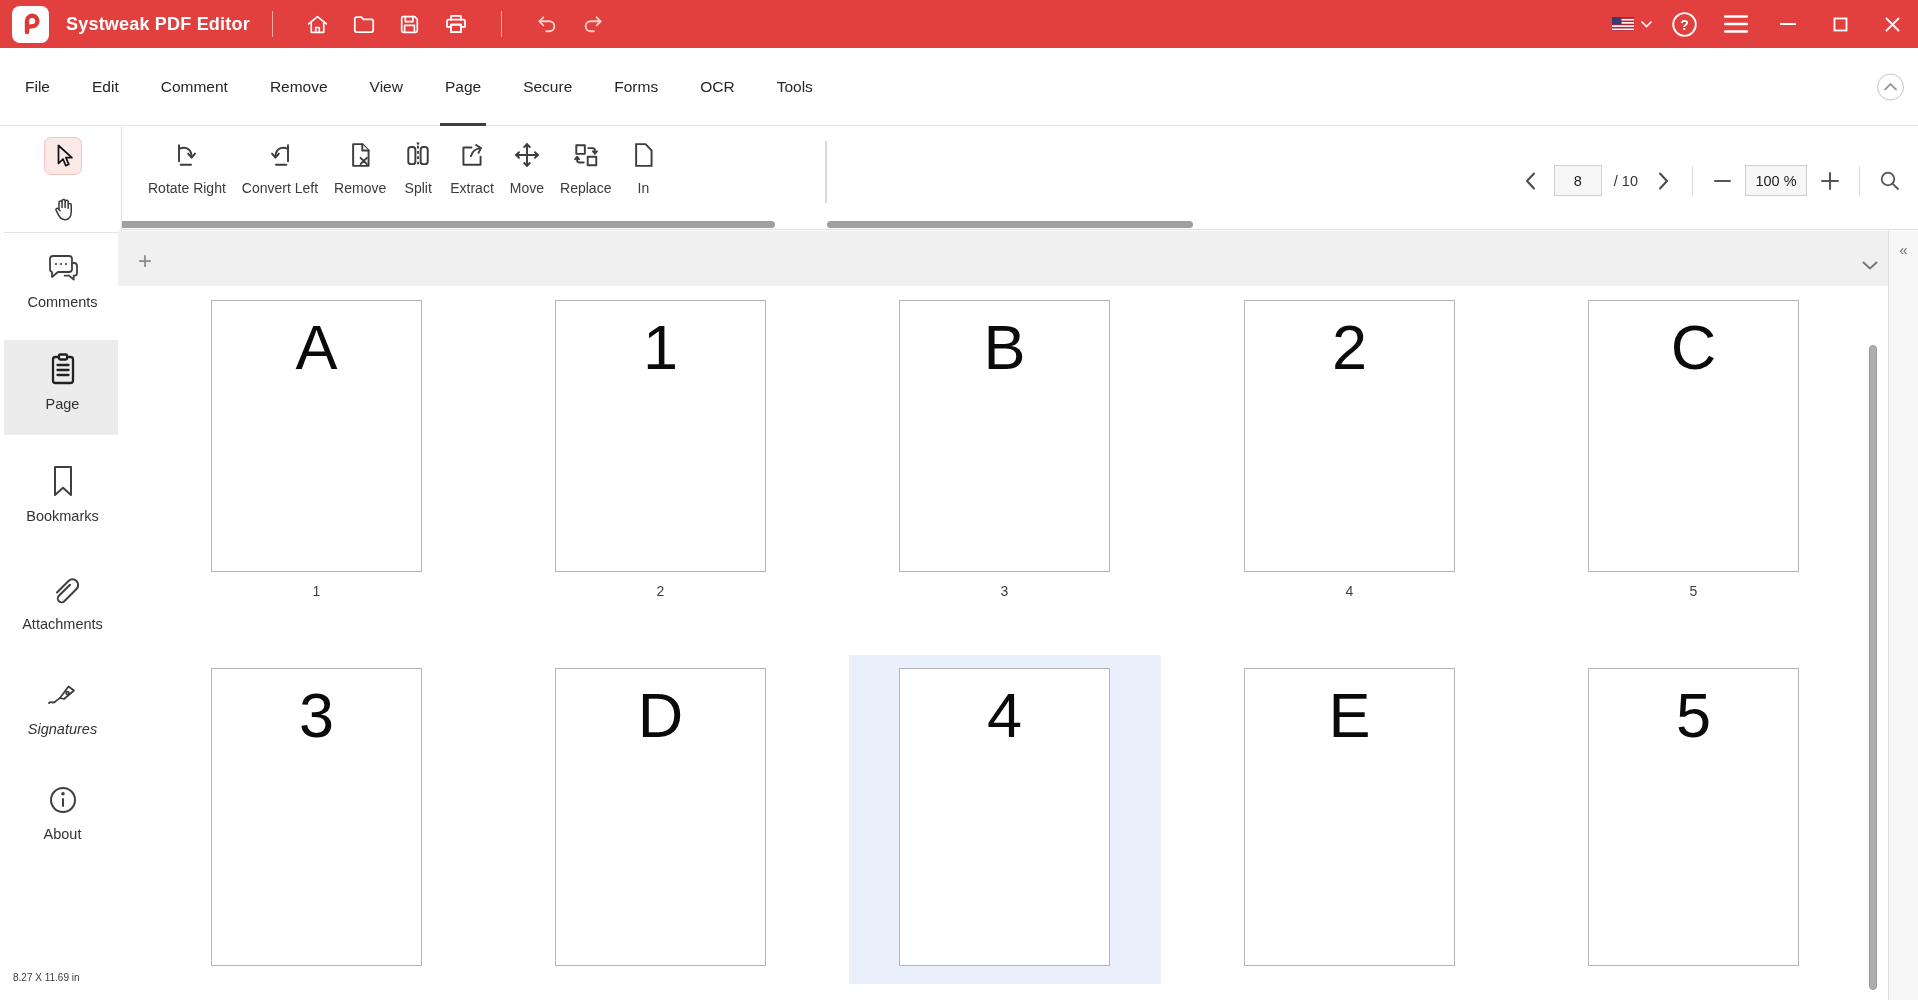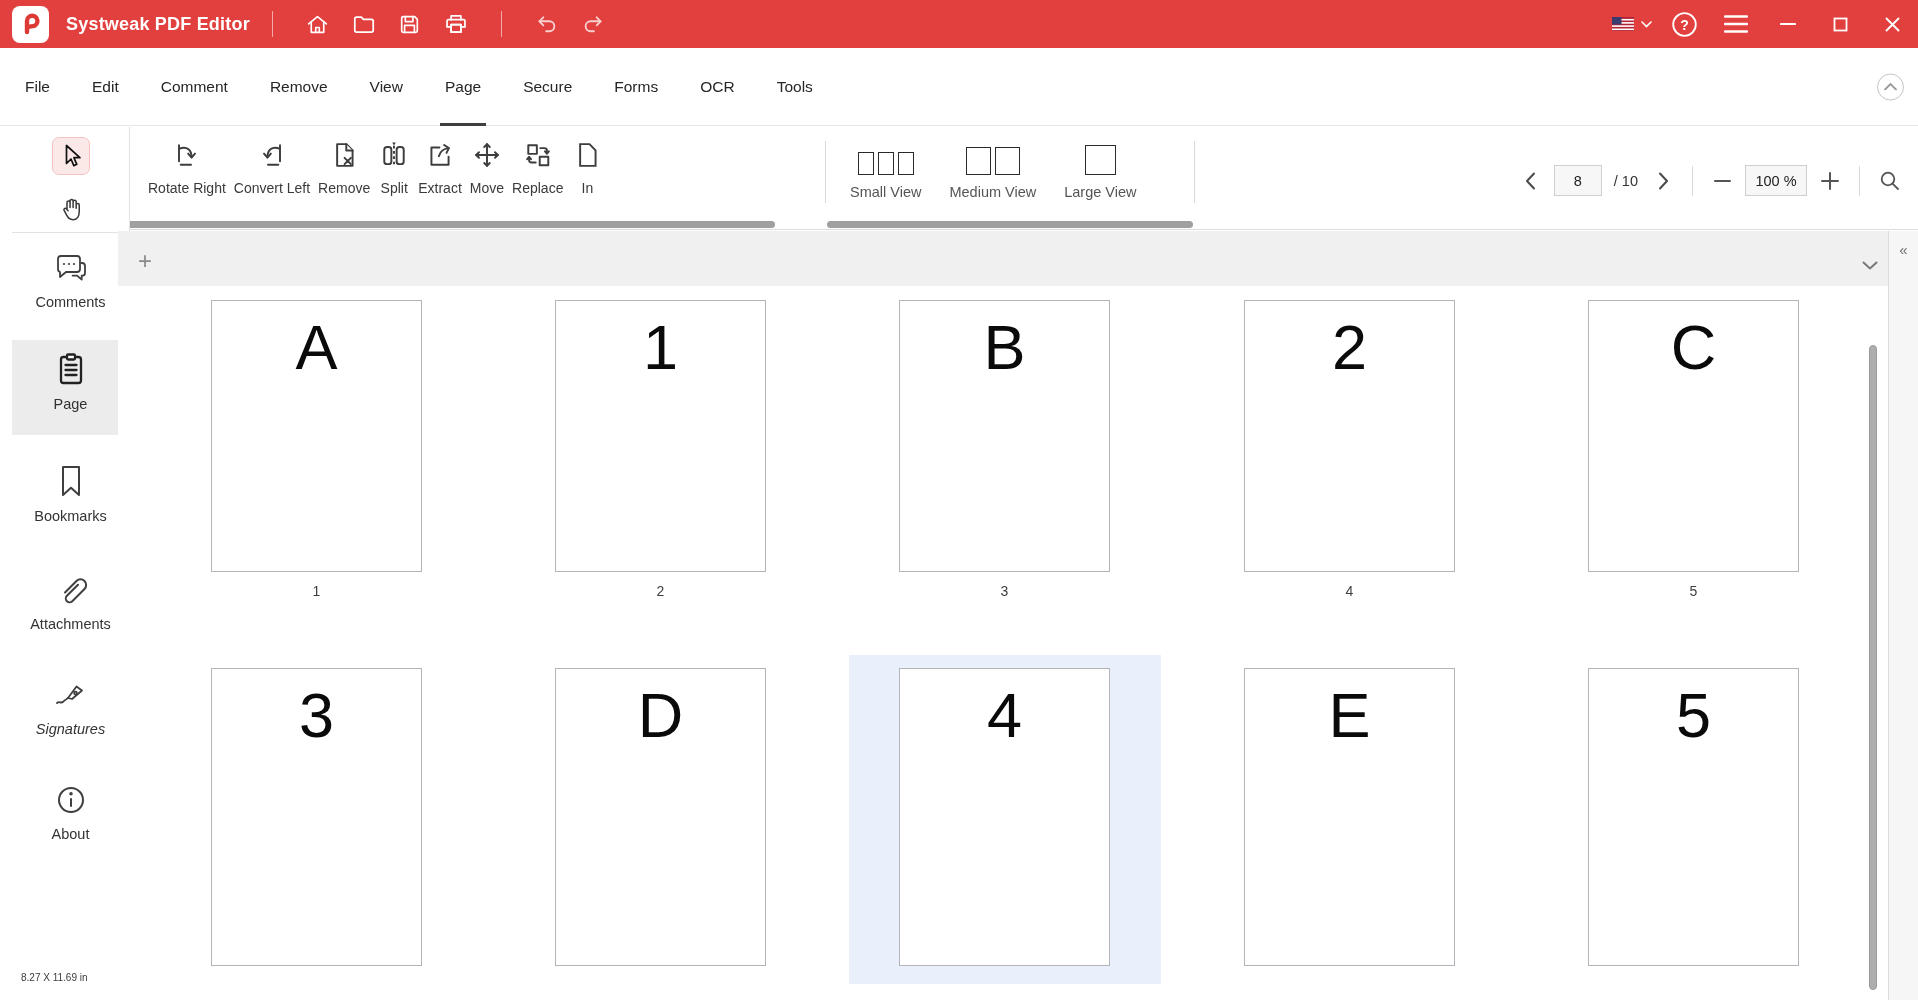--- a/index.html
+++ b/index.html
@@ -26,40 +26,40 @@
     align-items:center; position:relative; cursor:pointer; }
   .menu-item.active::after { content:""; position:absolute; left:16px; right:16px; bottom:0;
     height:3px; background:#3f3f3f; }
   .ribbon-collapse { position:absolute; right:14px; top:50%; transform:translateY(-50%);
     width:27px; height:27px; border-radius:50%; border:1.6px solid #c4c4c4; display:flex;
     align-items:center; justify-content:center; cursor:pointer; }
 
   
   .ribbon { position:absolute; left:118px; top:127px; width:1800px; height:103px; background:#fff;
     border-bottom:1px solid #dcdcdc; display:flex; align-items:flex-start; }
-  .rb-group-left { width:707px; overflow:hidden; display:flex; gap:8px; padding:12px 0 0 30px; flex:none; }
+  .rb-group-left { width:707px; overflow:hidden; display:flex; gap:16px; padding:12px 0 0 30px; flex:none; }
   .rb-btn { display:flex; flex-direction:column; align-items:center; gap:9px; cursor:pointer; flex:none; }
   .rb-btn .lbl { font-size:14px; color:#3a3a3a; white-space:nowrap; }
   .rb-vsep { width:1px; height:62px; background:#d9d9d9; margin-top:14px; flex:none; }
   .rb-group-views { width:368px; overflow:hidden; display:flex; gap:28px; padding:12px 0 0 24px; flex:none; }
   .rb-btn .vlbl { font-size:14.5px; color:#555; white-space:nowrap; }
   .sq-row { display:flex; gap:4px; align-items:flex-end; height:36px; }
   .sq { border:1.7px solid #2b2b2b; background:#fff; }
   .rb-right { margin-left:auto; display:flex; align-items:center; gap:10px; padding:38px 16px 0 0; }
   .nav-btn { width:26px; height:26px; display:flex; align-items:center; justify-content:center; cursor:pointer; }
   .num-box { width:48px; height:31px; border:1px solid #cfcfcf; background:#f7f7f7; text-align:center;
     font-size:14.5px; color:#222; font-family:"Liberation Sans", sans-serif; }
   .zoom-box { width:62px; }
   .slash-total { font-size:14.5px; color:#333; white-space:nowrap; margin:0 2px; }
   .rb-ctl-sep { width:1px; height:30px; background:#dadada; margin:0 6px; }
   .hscroll { position:absolute; bottom:1px; height:7px; border-radius:4px; background:#ececec; }
   .hthumb { position:absolute; bottom:1px; height:7px; border-radius:4px; background:#a0a0a0; }
 
   
-  .sidebar { position:absolute; left:12px; top:127px; width:118px; height:873px; background:#fff;
+  .sidebar { position:absolute; left:4px; top:127px; width:118px; height:873px; background:#fff;
     border-right:1px solid #e2e2e2; }
   .tool-pointer { position:absolute; left:40px; top:10px; width:38px; height:38px;
     background:#fbe9e8; border:1px solid #f2c3c1; border-radius:7px; display:flex;
     align-items:center; justify-content:center; cursor:pointer; }
   .tool-hand { position:absolute; left:40px; top:62px; width:38px; height:38px; display:flex;
     align-items:center; justify-content:center; cursor:pointer; }
   .side-divider { position:absolute; left:0; top:105px; width:100%; height:1px; background:#e2e2e2; }
   .side-item { position:absolute; left:0; width:117px; display:flex; flex-direction:column;
     align-items:center; gap:8px; cursor:pointer; padding:10px 0; }
   .side-item .slbl { font-size:14.5px; color:#333; }
@@ -279,43 +279,20 @@
       <div class="rb-btn">
         <svg width="32" height="32" viewBox="0 0 28 28" fill="none" stroke="#3d3d3d" stroke-width="1.7">
           <path d="M8 4.5 h8.2 L21.5 10 V23.5 H8 z"></path>
         </svg>
         <span class="lbl">In</span>
       </div>
     </div>
 
     <div class="rb-vsep"></div>
 
-    <div class="rb-group-views">
-      <div class="rb-btn">
-        <div class="sq-row">
-          <div class="sq" style="width:16px;height:23px"></div>
-          <div class="sq" style="width:16px;height:23px"></div>
-          <div class="sq" style="width:16px;height:23px"></div>
-        </div>
-        <span class="vlbl">Small View</span>
-      </div>
-      <div class="rb-btn">
-        <div class="sq-row">
-          <div class="sq" style="width:25px;height:28px"></div>
-          <div class="sq" style="width:25px;height:28px"></div>
-        </div>
-        <span class="vlbl">Medium View</span>
-      </div>
-      <div class="rb-btn">
-        <div class="sq-row">
-          <div class="sq" style="width:31px;height:30px"></div>
-        </div>
-        <span class="vlbl">Large View</span>
-      </div>
-    </div>
     <div class="rb-vsep"></div>
 
     <div class="rb-right">
       <div class="nav-btn">
         <svg width="11" height="18" viewBox="0 0 11 18" fill="none" stroke="#4a4a4a" stroke-width="2" stroke-linecap="round" stroke-linejoin="round">
             <path d="M9 1.5 L2 9 l7 7.5"></path>
           </svg>
       </div>
       <input class="num-box" value="8" style="">
       <span class="slash-total"><span>/</span>&nbsp;<span>10</span></span>

